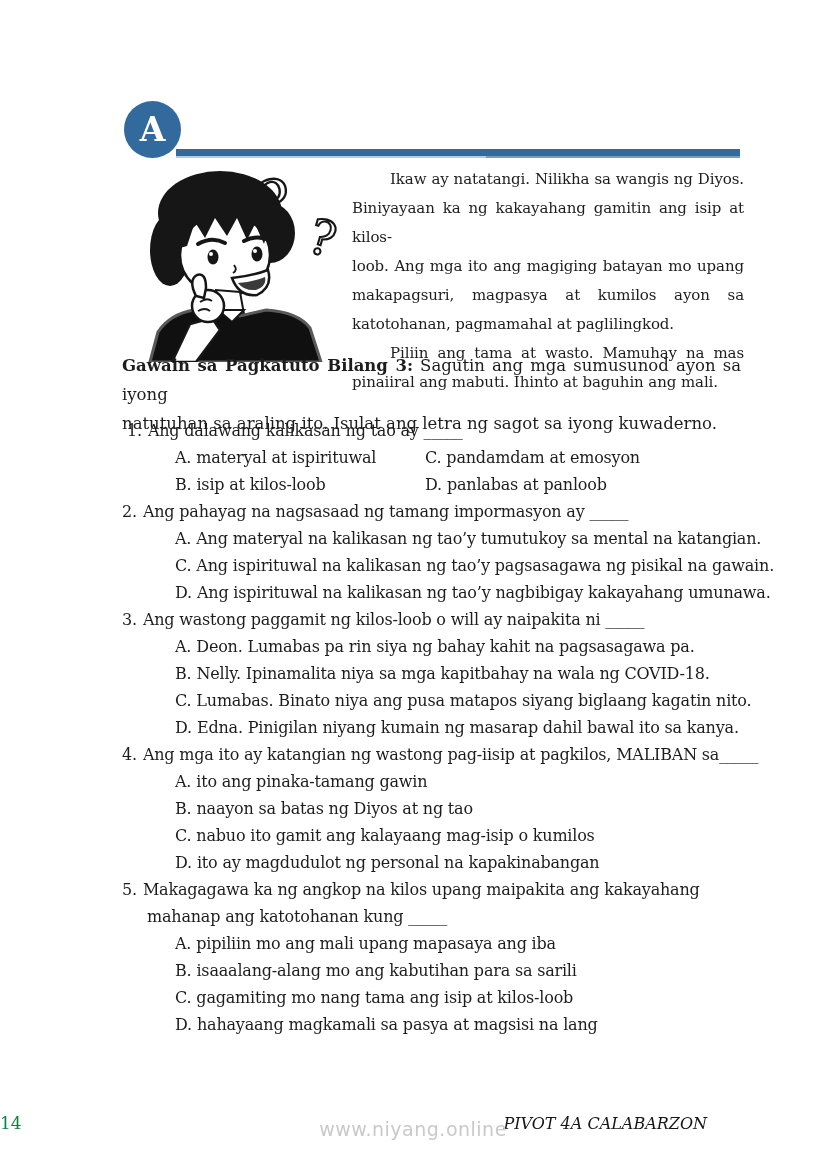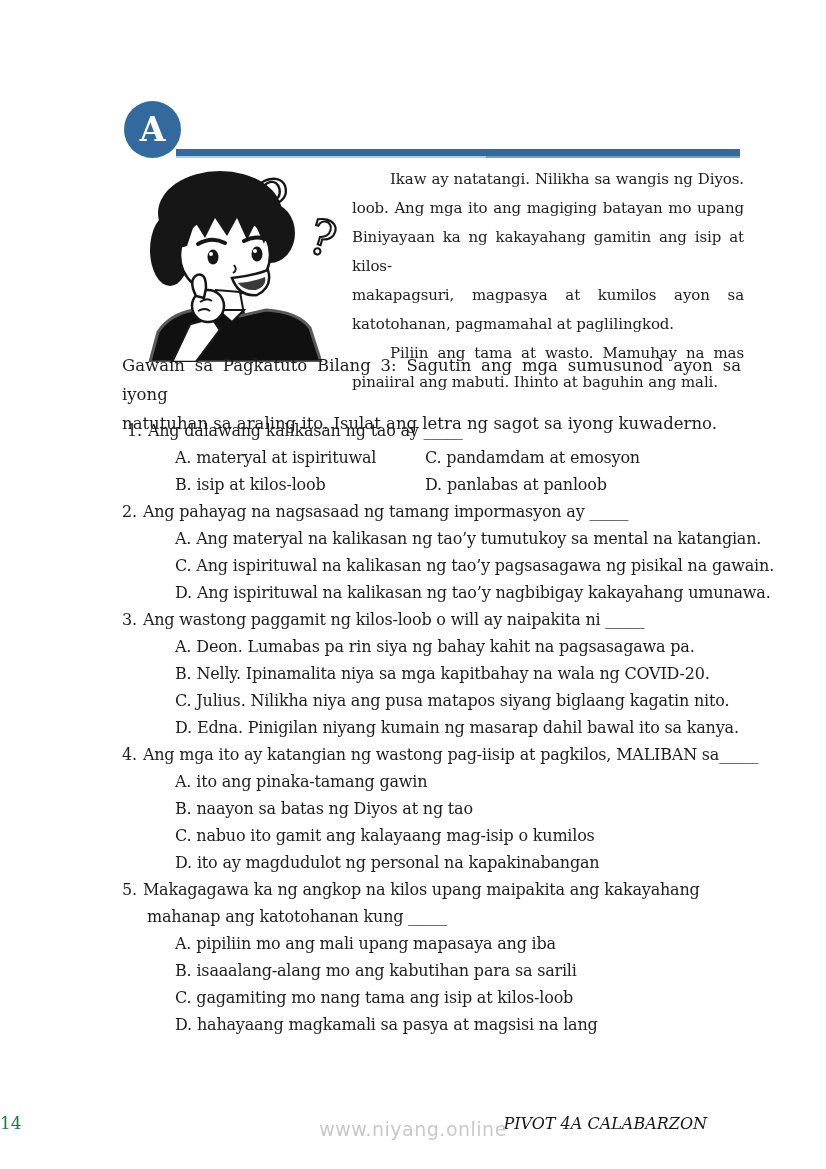--- a/index.html
+++ b/index.html
@@ -26,21 +26,21 @@
     font-size:15px;line-height:29px;letter-spacing:-0.1px;
   }
   .line{display:block;}
   .line.fill{text-align:justify;text-align-last:justify;}
   .line.indent{text-indent:38px;}
   
   .activity{
     position:absolute;left:122px;top:351px;width:619px;
     font-size:16.5px;line-height:29px;
   }
-  .activity .bold{font-weight:normal;}
+  .activity .bold{font-weight:bold;}
   
   .questions{
     position:absolute;left:122px;top:417px;width:648px;
     font-size:16px;line-height:27px;letter-spacing:-0.2px;
   }
   .q-line{white-space:nowrap;}
   .q-line.cont{padding-left:25px;}
   .q1 .q-line{padding-left:5px;}
   .q-num{margin-right:6px;}
   .option{white-space:nowrap;padding-left:53px;}
@@ -106,22 +106,22 @@
 
         <circle cx="88" cy="148" r="16" fill="#ffffff" stroke="#161616" stroke-width="2.5"></circle>
         <path d="M76,138 Q68,122 77,117 Q86,114 86,130 L84,140 Z" fill="#ffffff" stroke="#161616" stroke-width="2.5"></path>
         <path d="M80,144 q7,-5 12,-1 M78,153 q7,-4 12,0" stroke="#161616" stroke-width="1.8" fill="none"></path>
       </g>
     </svg>
   </div>
 
   <div class="intro">
     <span class="line indent fill">Ikaw ay natatangi. Nilikha sa wangis ng Diyos.</span>
+    <span class="line fill">Biniyayaan ka ng kakayahang gamitin ang isip at kilos-</span>
     <span class="line fill">loob. Ang mga ito ang magiging batayan mo upang</span>
-    <span class="line fill">Biniyayaan ka ng kakayahang gamitin ang isip at kilos-</span>
     <span class="line fill">makapagsuri, magpasya at kumilos ayon sa</span>
     <span class="line">katotohanan, pagmamahal at paglilingkod.</span>
     <span class="line indent fill">Piliin ang tama at wasto. Mamuhay na mas</span>
     <span class="line">pinaiiral ang mabuti. Ihinto at baguhin ang mali.</span>
   </div>
 
   <div class="activity">
     <span class="line fill"><span class="bold">Gawain sa Pagkatuto Bilang 3:</span> <span>Sagutin ang mga sumusunod ayon sa iyong</span></span>
     <span class="line">natutuhan sa araling ito. Isulat ang letra ng sagot sa iyong kuwaderno.</span>
   </div>
@@ -141,22 +141,22 @@
     <div class="question">
       <div class="q-line"><span class="q-num">2.</span><span>Ang pahayag na nagsasaad ng tamang impormasyon ay _____</span></div>
       <div class="option"><span class="opt-label">A.</span><span>Ang materyal na kalikasan ng tao’y tumutukoy sa mental na katangian.</span></div>
       <div class="option"><span class="opt-label">C.</span><span>Ang ispirituwal na kalikasan ng tao’y pagsasagawa ng pisikal na gawain.</span></div>
       <div class="option"><span class="opt-label">D.</span><span>Ang ispirituwal na kalikasan ng tao’y nagbibigay kakayahang umunawa.</span></div>
     </div>
 
     <div class="question">
       <div class="q-line"><span class="q-num">3.</span><span>Ang wastong paggamit ng kilos-loob o will ay naipakita ni _____</span></div>
       <div class="option"><span class="opt-label">A.</span><span>Deon. Lumabas pa rin siya ng bahay kahit na pagsasagawa pa.</span></div>
-      <div class="option"><span class="opt-label">B.</span><span>Nelly. Ipinamalita niya sa mga kapitbahay na wala ng COVID-20.</span></div>
-      <div class="option"><span class="opt-label">C.</span><span>Julius. Nilikha niya ang pusa matapos siyang biglaang kagatin nito.</span></div>
+      <div class="option"><span class="opt-label">B.</span><span>Nelly. Ipinamalita niya sa mga kapitbahay na wala ng COVID-18.</span></div>
+      <div class="option"><span class="opt-label">C.</span><span>Lumabas. Binato niya ang pusa matapos siyang biglaang kagatin nito.</span></div>
       <div class="option"><span class="opt-label">D.</span><span>Edna. Pinigilan niyang kumain ng masarap dahil bawal ito sa kanya.</span></div>
     </div>
 
     <div class="question">
       <div class="q-line"><span class="q-num">4.</span><span>Ang mga ito ay katangian ng wastong pag-iisip at pagkilos, MALIBAN sa_____</span></div>
       <div class="option"><span class="opt-label">A.</span><span>ito ang pinaka-tamang gawin</span></div>
       <div class="option"><span class="opt-label">B.</span><span>naayon sa batas ng Diyos at ng tao</span></div>
       <div class="option"><span class="opt-label">C.</span><span>nabuo ito gamit ang kalayaang mag-isip o kumilos</span></div>
       <div class="option"><span class="opt-label">D.</span><span>ito ay magdudulot ng personal na kapakinabangan</span></div>
     </div>

